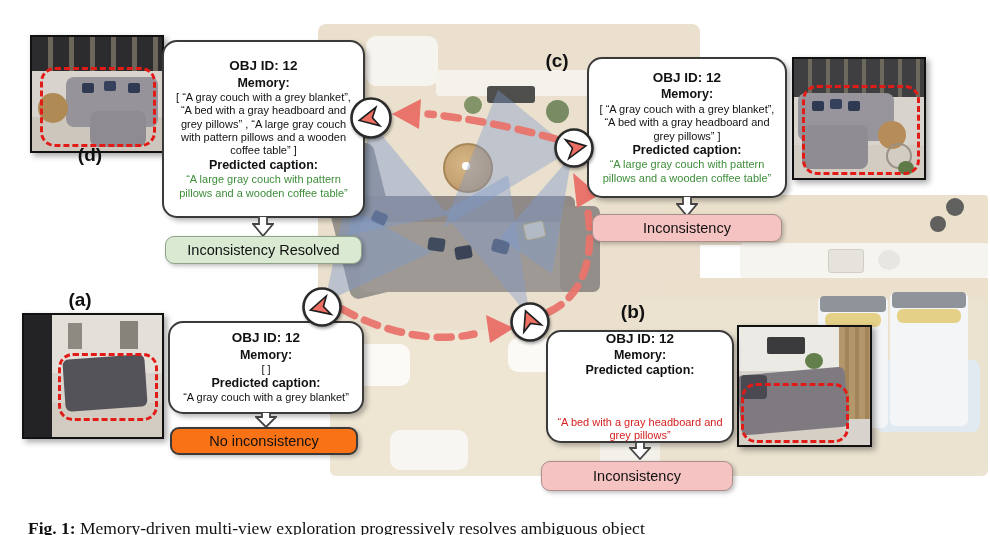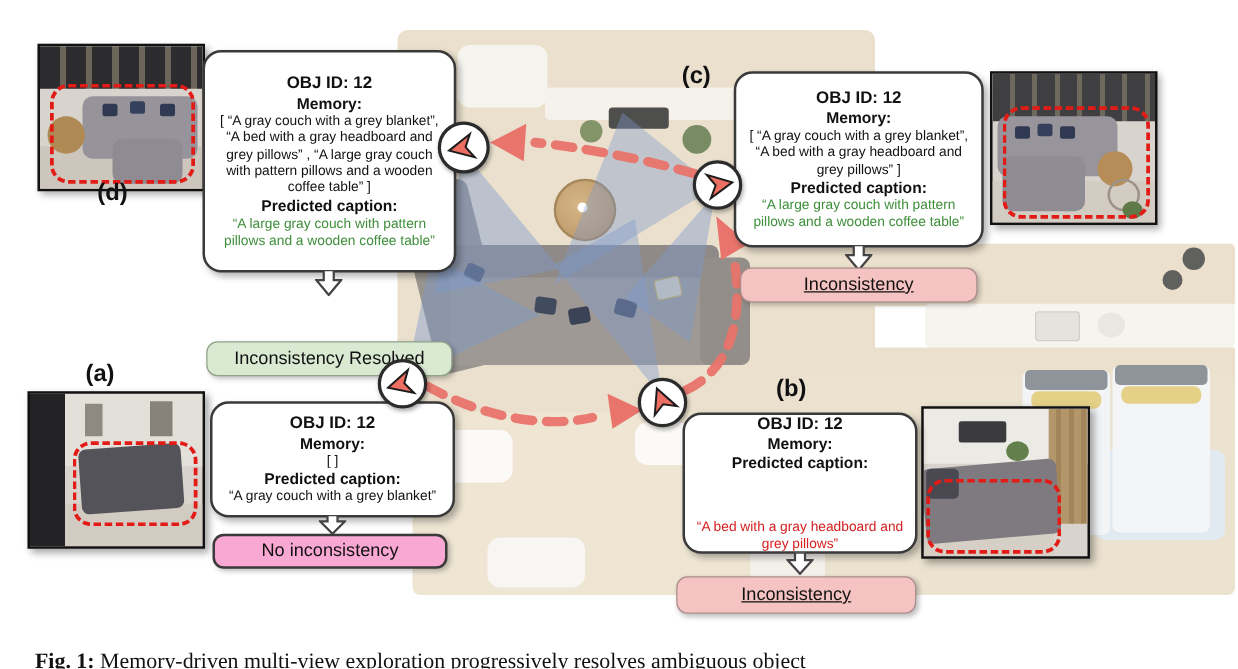--- a/index.html
+++ b/index.html
@@ -20,22 +20,22 @@
   .callout{position:absolute;z-index:4;background:#fff;border:2px solid #3a3a3a;border-radius:15px;
            box-shadow:3px 3px 5px rgba(0,0,0,.28);display:flex;flex-direction:column;
            justify-content:center;text-align:center;padding:4px 9px;box-sizing:border-box;
            line-height:1.22;color:#111;}
   .obj-id{font-weight:bold;font-size:13.5px;margin-bottom:1px;}
   .sec-title{font-weight:bold;font-size:12.5px;}
   .body-txt{font-size:11px;}
   .status{position:absolute;z-index:4;border-radius:9px;display:flex;align-items:center;
           justify-content:center;font-size:14.5px;color:#111;box-sizing:border-box;
           box-shadow:2px 2px 4px rgba(0,0,0,.25);}
-  .status-good{border:1.5px solid #8fa389;margin-top:37px;}
-  .status-bad{border:1.5px solid #ab8e8c;text-decoration:underline;}
+  .status-good{border:1.5px solid #8fa389;}
+  .status-bad{border:1.5px solid #ab8e8c;}
   .status-neutral{border:2px solid #3a3a3a;background:#fff;}
   .conn{position:absolute;z-index:4;}
   .viewlabel{position:absolute;z-index:5;font-weight:bold;font-size:19px;color:#111;text-align:center;}
   
   #caption{position:absolute;left:28px;top:518px;width:940px;z-index:5;
            font-family:"Liberation Serif",serif;font-size:17.5px;color:#111;white-space:nowrap;}
   #caption b{font-weight:bold;}
 </style>
 </head>
 <body>
@@ -182,21 +182,21 @@
 <div class="callout" style="left:168px;top:321px;width:196px;height:93px;">
   <div class="obj-id">OBJ ID: 12</div>
   <div class="sec-title">Memory:</div>
   <div class="body-txt">[ ]</div>
   <div class="sec-title">Predicted caption:</div>
   <div class="body-txt" style="color: rgb(17, 17, 17);">“A gray couch with a grey blanket”</div>
 </div>
 <svg class="conn" style="left:255px;top:412px;" width="22" height="16" viewBox="0 0 22 16">
   <polygon points="7,0 15,0 15,5 21,5 11,15 1,5 7,5" fill="#fff" stroke="#444" stroke-width="1.8"></polygon>
 </svg>
-<div class="status status-neutral" style="left: 170px; top: 427px; width: 188px; height: 28px; background: #f9a8d4;">No inconsistency</div>
+<div class="status status-neutral" style="left: 170px; top: 427px; width: 188px; height: 28px; background: #f97316;">No inconsistency</div>
 
 <div class="callout" style="left:546px;top:330px;width:188px;height:113px;">
   <div class="obj-id">OBJ ID: 12</div>
   <div class="sec-title">Memory:</div>
   <div class="sec-title">Predicted caption:</div>
   <div class="body-txt" style="color: rgb(214, 32, 32); margin-top: 37px;">“A bed with a gray headboard and grey pillows”</div>
 </div>
 <svg class="conn" style="left:629px;top:442px;" width="22" height="18" viewBox="0 0 22 18">
   <polygon points="7,0 15,0 15,6 21,6 11,17 1,6 7,6" fill="#fff" stroke="#444" stroke-width="1.8"></polygon>
 </svg>

